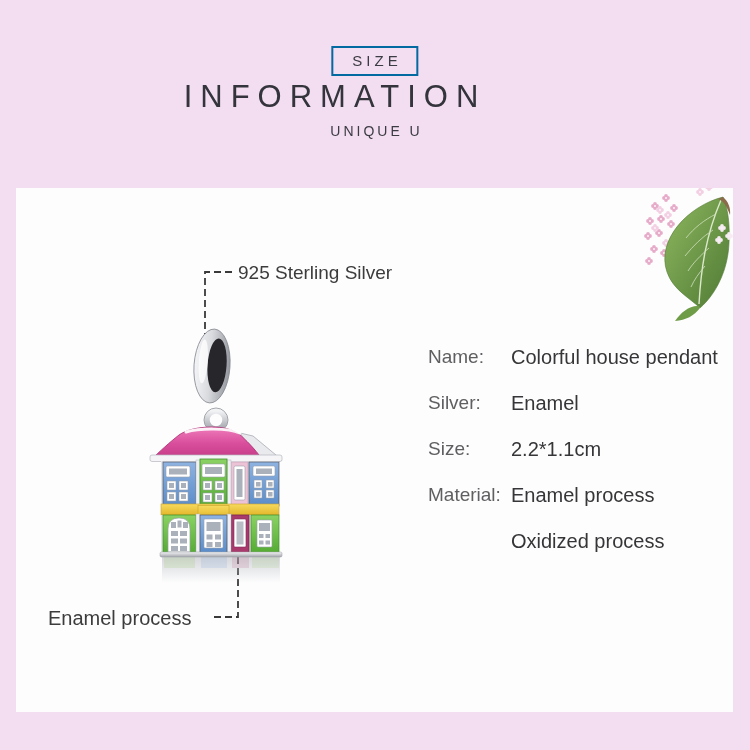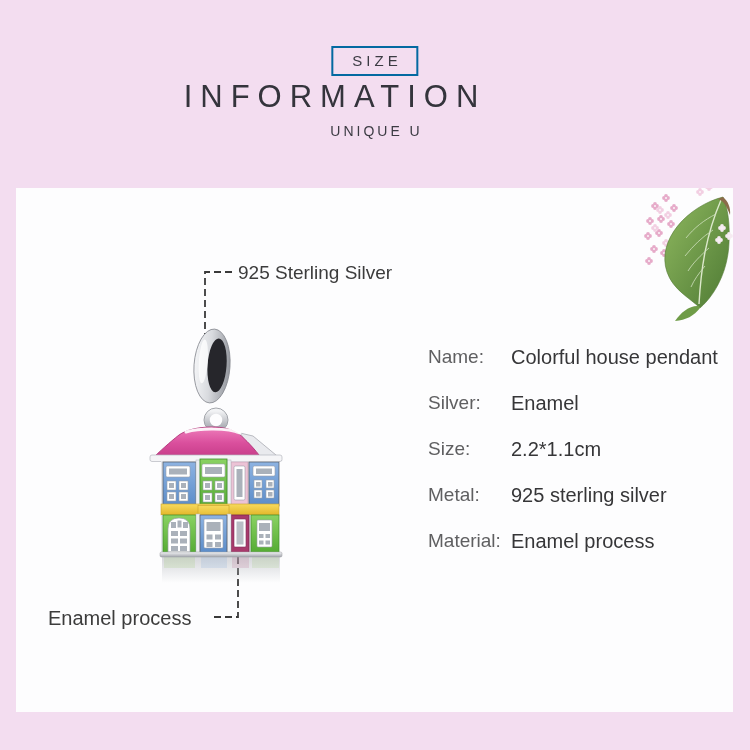--- a/index.html
+++ b/index.html
@@ -303,22 +303,22 @@
     </div>
     <div class="spec-row">
       <span class="spec-label">Silver:</span>
       <span class="spec-value">Enamel</span>
     </div>
     <div class="spec-row">
       <span class="spec-label">Size:</span>
       <span class="spec-value">2.2*1.1cm</span>
     </div>
     <div class="spec-row">
-      <span class="spec-label">Metal:</span>
-      <span class="spec-value">925 sterling silver</span>
-    </div>
-    <div class="spec-row">
       <span class="spec-label">Material:</span>
       <span class="spec-value">Enamel process</span>
     </div>
+    <div class="spec-row">
+      <span class="spec-label"></span>
+      <span class="spec-value">Oxidized process</span>
+    </div>
   </div>
 
 </div>
 
 </body></html>

